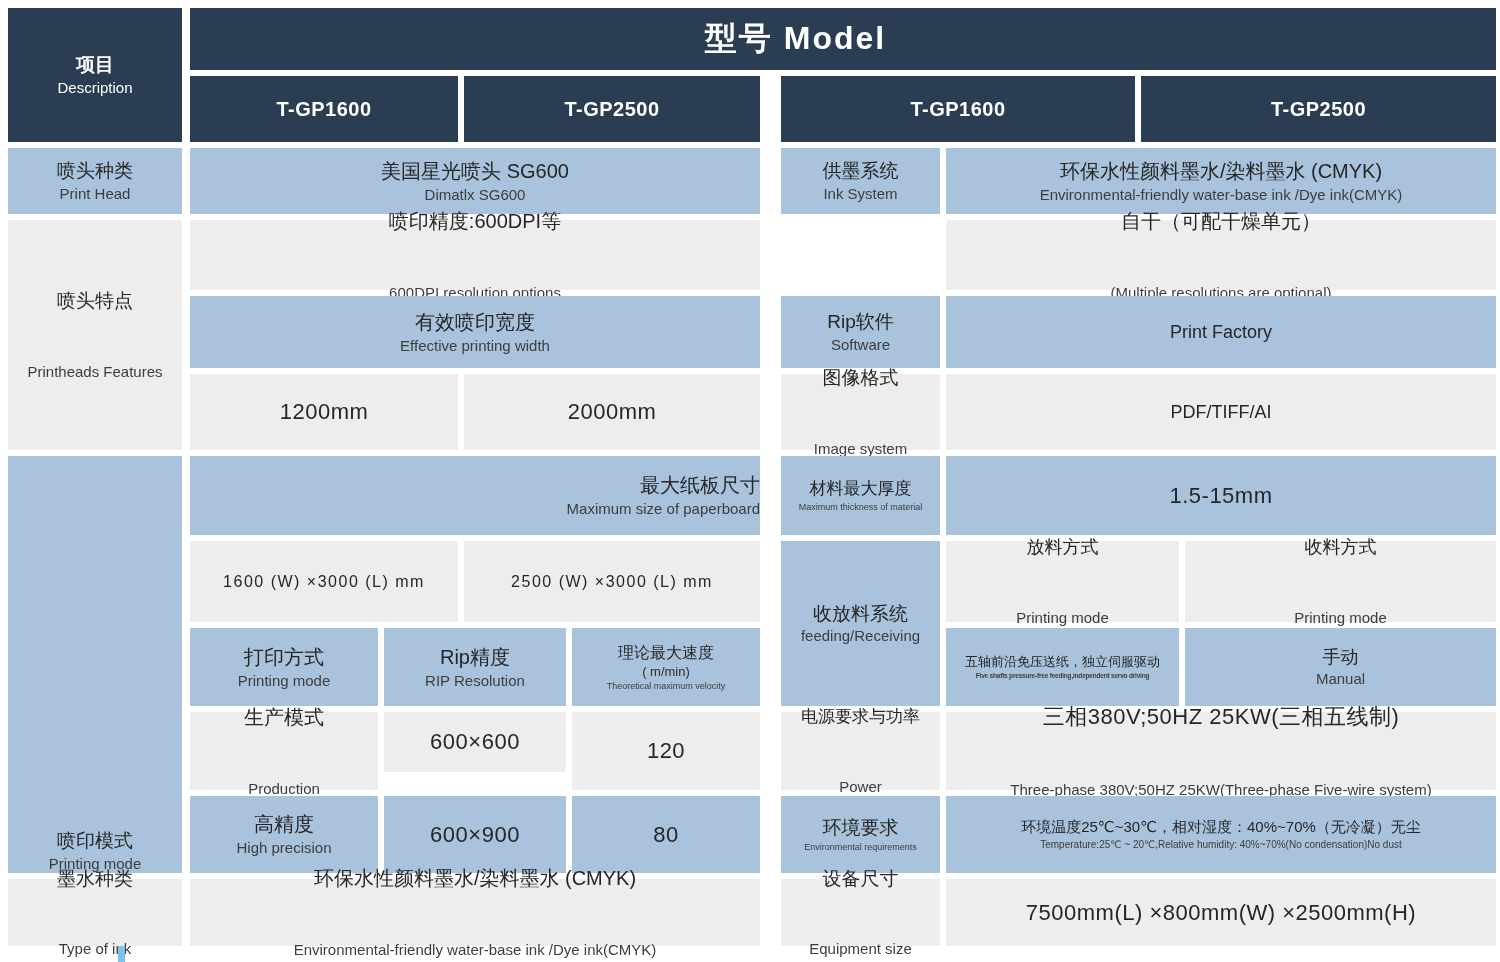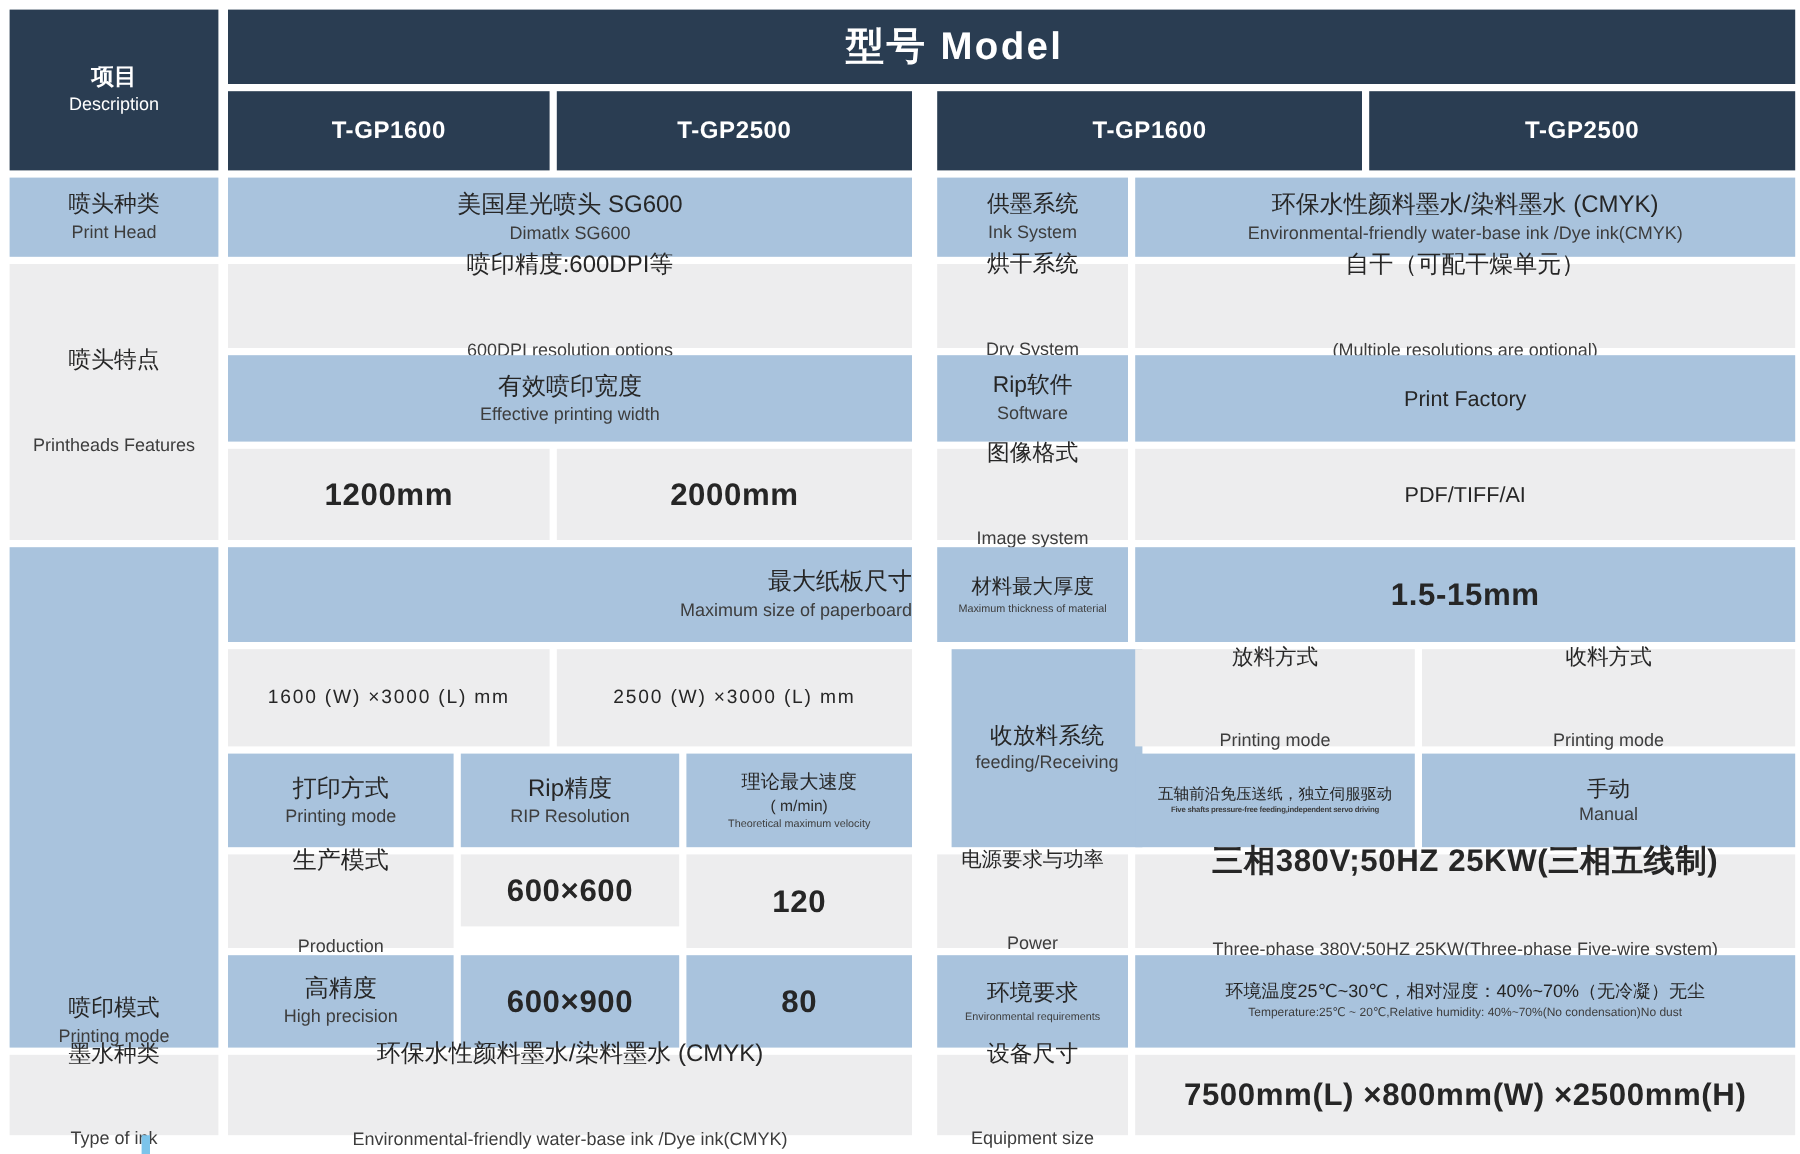--- a/index.html
+++ b/index.html
@@ -15,21 +15,21 @@
   }
   .navy{background:#2a3d52;color:#ffffff;}
   .blue{background:#a9c3dd;}
   .gray{background:#ededee;gap:48px;}
   .zh{font-size:20px;line-height:1.25;white-space:nowrap;color:#262626;}
   .en{font-size:15px;line-height:1.2;margin-top:2px;white-space:nowrap;color:#3d3d3d;}
   .navy .zh,.navy .en{color:#ffffff;}
   .title-zh{font-size:32px;font-weight:bold;letter-spacing:2px;white-space:nowrap;}
   .model{font-size:20px;font-weight:bold;letter-spacing:.5px;white-space:nowrap;}
   .label-zh{font-size:19px;}
-  .val-lg{font-size:26px;letter-spacing:.5px;font-weight:bold;}
+  .val-lg{font-size:22px;letter-spacing:.5px;}
   .val-md{font-size:18px;}
   .size-val{font-size:16px;letter-spacing:1.5px;}
   .z17{font-size:17px;}
   .z16{font-size:16px;}
   .z15{font-size:15px;}
   .z13{font-size:13px;}
   .e10{font-size:10px;}
   .e9{font-size:9px;}
   .e7{font-size:6.5px;font-weight:bold;letter-spacing:-.2px;}
   .mid{font-size:13px;margin-top:1px;white-space:nowrap;}
@@ -152,24 +152,20 @@
 
   <div class="cell blue" style="left:781px;top:148px;width:159px;height:66px;">
     <div class="zh label-zh">供墨系统</div>
     <div class="en">Ink System</div>
   </div>
   <div class="cell blue" style="left:946px;top:148px;width:550px;height:66px;">
     <div class="zh">环保水性颜料墨水/染料墨水 (CMYK)</div>
     <div class="en">Environmental-friendly water-base ink /Dye ink(CMYK)</div>
   </div>
 
-  <div class="cell gray" style="left:781px;top:220px;width:159px;height:70px;">
-    <div class="zh label-zh">烘干系统</div>
-    <div class="en">Dry System</div>
-  </div>
   <div class="cell gray" style="left:946px;top:220px;width:550px;height:70px;">
     <div class="zh">自干（可配干燥单元）</div>
     <div class="en">(Multiple resolutions are optional)</div>
   </div>
 
   <div class="cell blue" style="left:781px;top:296px;width:159px;height:72px;">
     <div class="zh label-zh">Rip软件</div>
     <div class="en">Software</div>
   </div>
   <div class="cell blue" style="left:946px;top:296px;width:550px;height:72px;">
@@ -185,21 +181,21 @@
   </div>
 
   <div class="cell blue" style="left:781px;top:456px;width:159px;height:79px;">
     <div class="zh z17">材料最大厚度</div>
     <div class="en e9">Maximum thickness of material</div>
   </div>
   <div class="cell blue" style="left:946px;top:456px;width:550px;height:79px;">
     <div class="zh val-lg">1.5-15mm</div>
   </div>
 
-  <div class="cell blue" style="left:781px;top:541px;width:159px;height:165px;margin-left:12px;">
+  <div class="cell blue" style="left:781px;top:541px;width:159px;height:165px;">
     <div class="zh label-zh">收放料系统</div>
     <div class="en">feeding/Receiving</div>
   </div>
   <div class="cell gray" style="left:946px;top:541px;width:233px;height:81px;">
     <div class="zh val-md">放料方式</div>
     <div class="en">Printing mode</div>
   </div>
   <div class="cell gray" style="left:1185px;top:541px;width:311px;height:81px;">
     <div class="zh val-md">收料方式</div>
     <div class="en">Printing mode</div>

